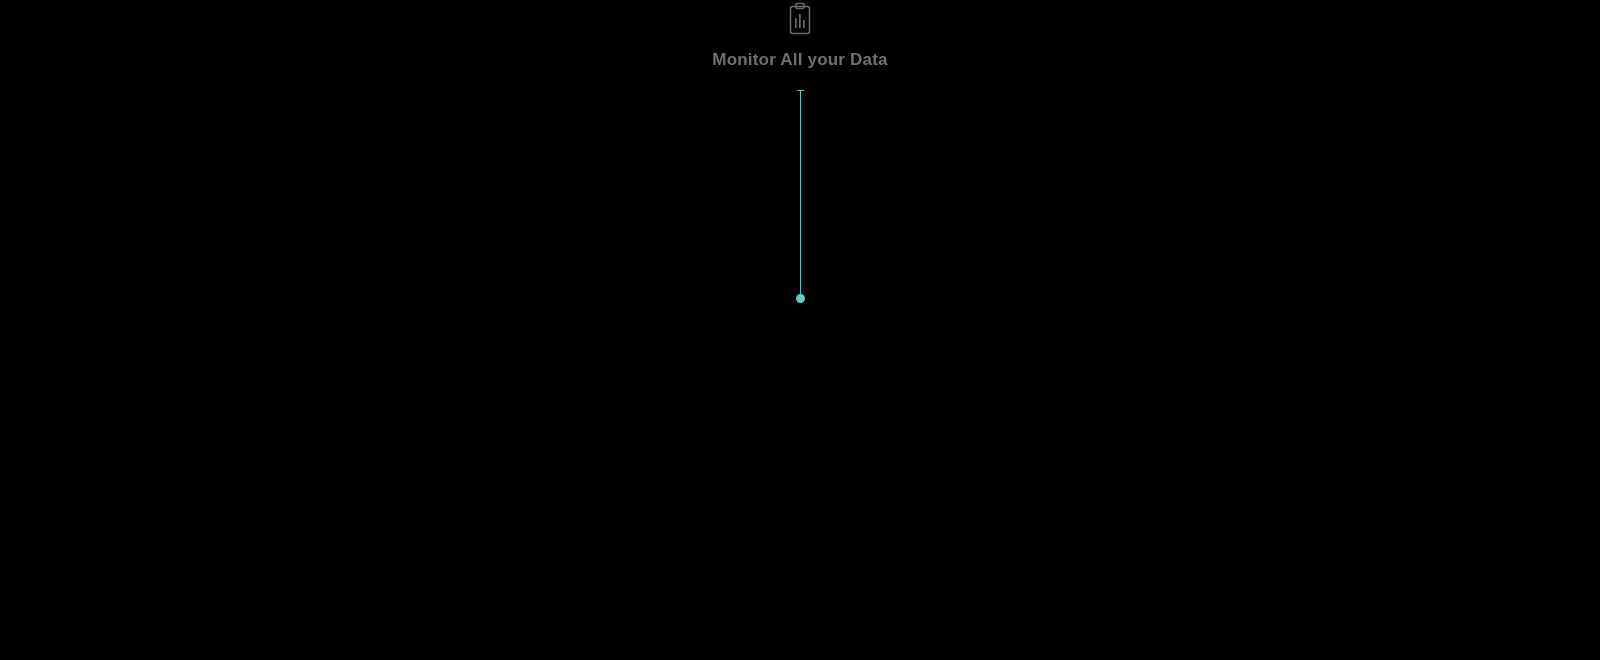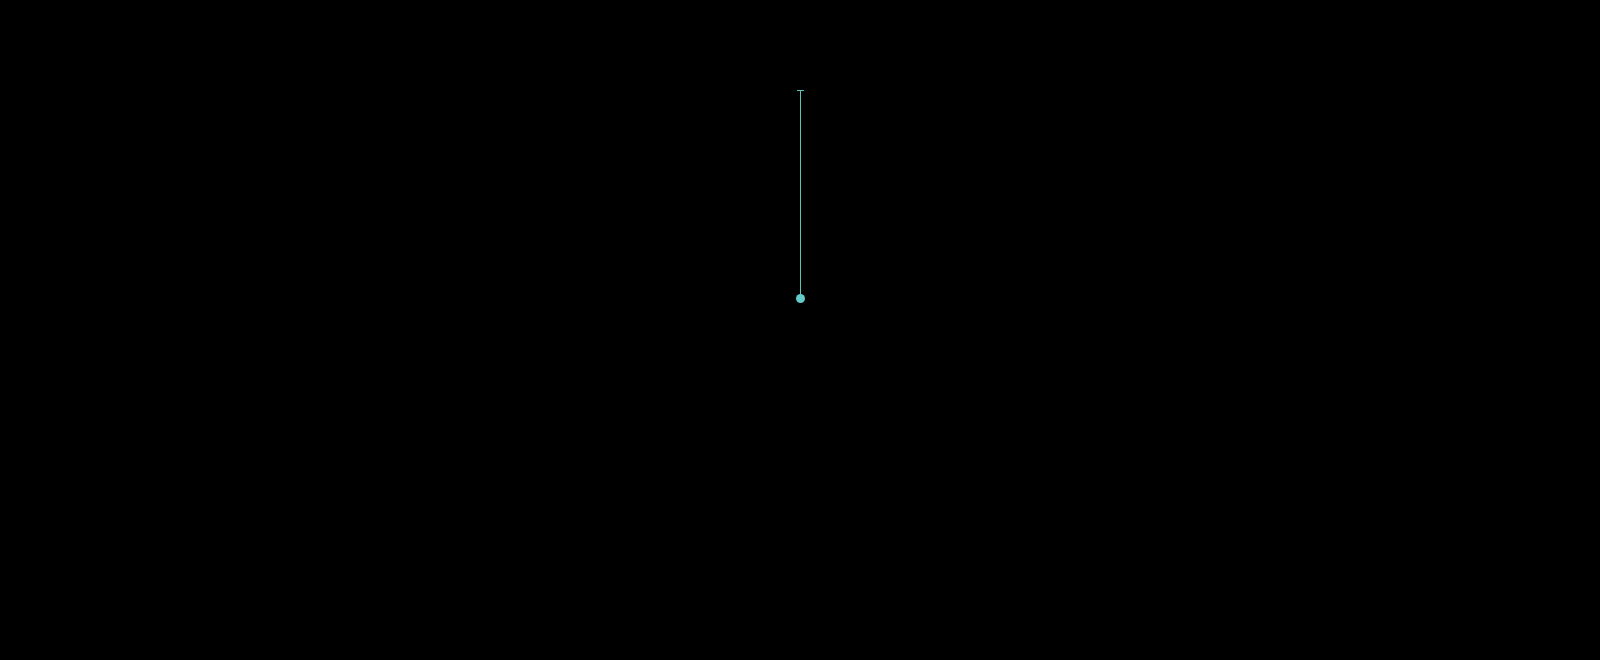--- a/index.html
+++ b/index.html
@@ -76,20 +76,32 @@
     height: 9px;
     border-radius: 50%;
     background: #63ccc8;
   }
 </style>
 </head>
 <body>
 
 <div class="stage">
 
+  <div class="hero">
+    <span class="hero-icon">
+      <svg width="34" height="36" viewBox="0 0 34 36" xmlns="http://www.w3.org/2000/svg">
+        <rect x="7.5" y="4.5" width="19" height="27" rx="2.5" fill="none" stroke="#6a6a6a" stroke-width="1.6"></rect>
+        <rect x="13" y="1.5" width="8" height="5" rx="1.2" fill="none" stroke="#6a6a6a" stroke-width="1.6"></rect>
+        <rect x="12" y="16" width="1.7" height="10" fill="#6a6a6a"></rect>
+        <rect x="16" y="12" width="1.7" height="14" fill="#6a6a6a"></rect>
+        <rect x="20" y="18" width="1.7" height="8" fill="#6a6a6a"></rect>
+      </svg>
+    </span>
+    <div class="hero-title">Monitor All your Data</div>
+  </div>
 
   <div class="connector">
     <div class="connector-cap"></div>
     <div class="connector-line"></div>
     <div class="connector-dot"></div>
   </div>
 
 </div>
 
 </body></html>

